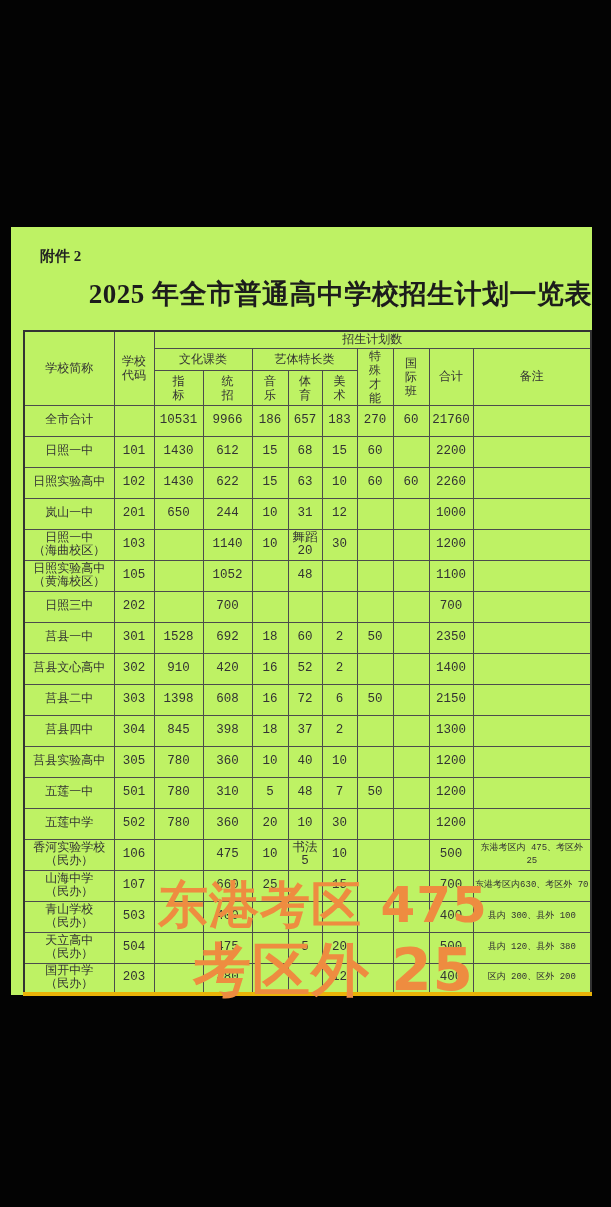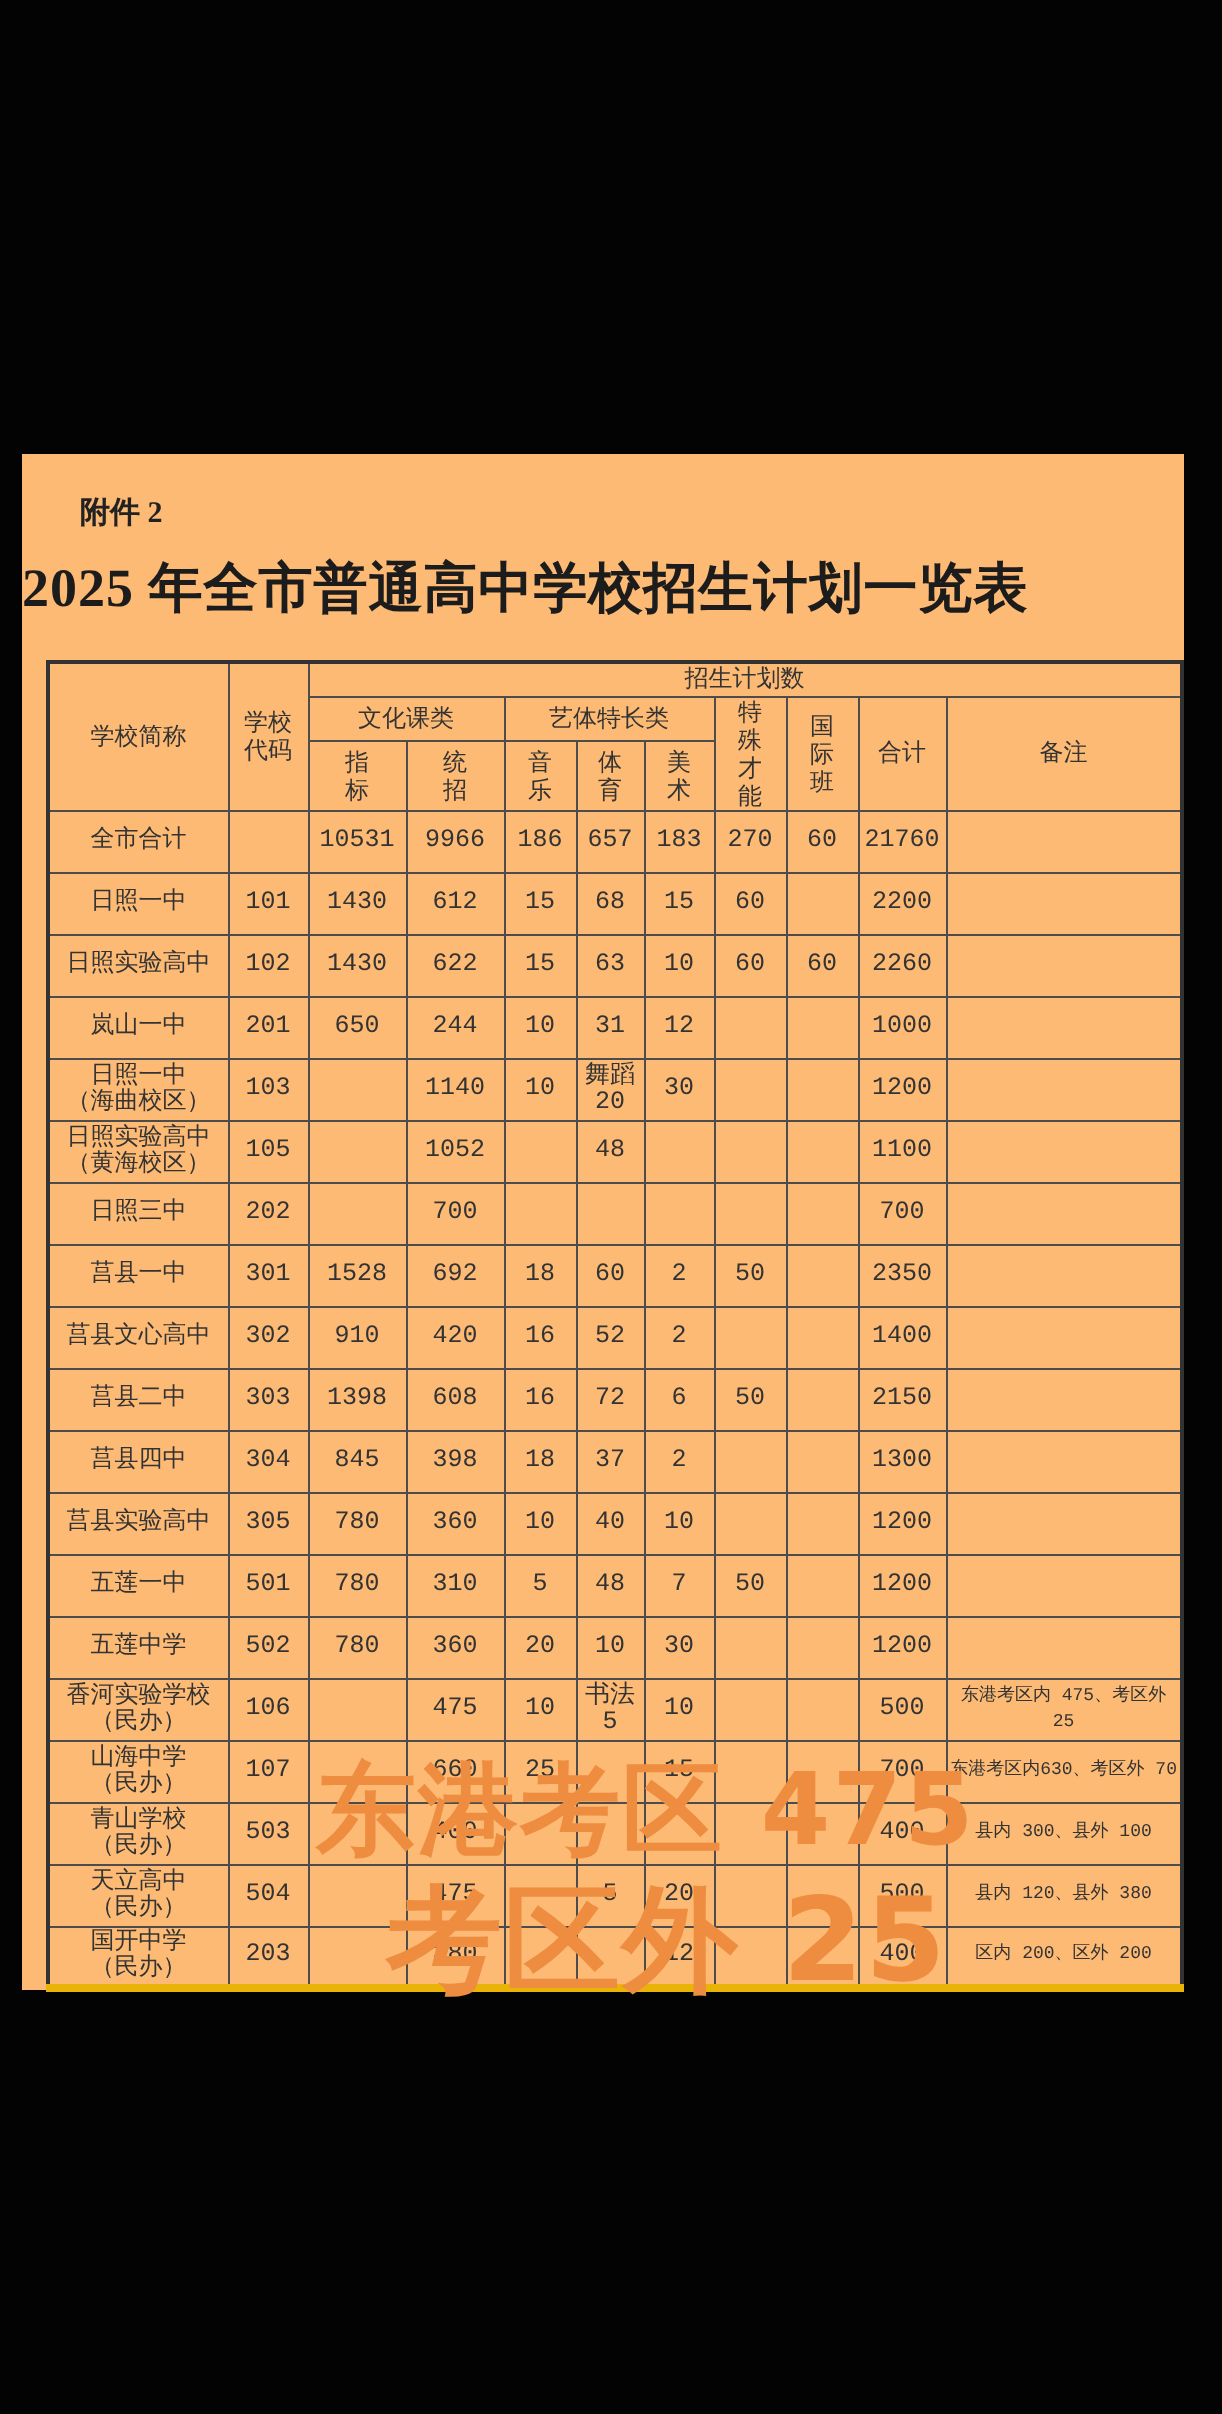--- a/index.html
+++ b/index.html
@@ -6,30 +6,30 @@
   body{
     width:611px;height:1207px;
     background:#030303;
     position:relative;
     overflow:hidden;
     font-family:"Liberation Serif","DejaVu Serif",serif;
   }
   .document{
     position:absolute;left:11px;top:227px;
     width:581px;height:768px;
-    background:#fdba74;
+    background:#bef264;
     color:#2e2e2e;
   }
   .attachment{
     margin:20px 0 0 29px;
     font-size:15px;font-weight:bold;color:#222;
   }
   .doc-title{
     margin-top:10px;
-    text-align:left;
+    text-align:right;
     font-size:27px;font-weight:bold;color:#1c1c1c;
     letter-spacing:0.5px;
     white-space:nowrap;
   }
   table.enroll{
     position:absolute;left:12px;top:103px;
     width:567px;
     border-collapse:collapse;
     table-layout:fixed;
   }

